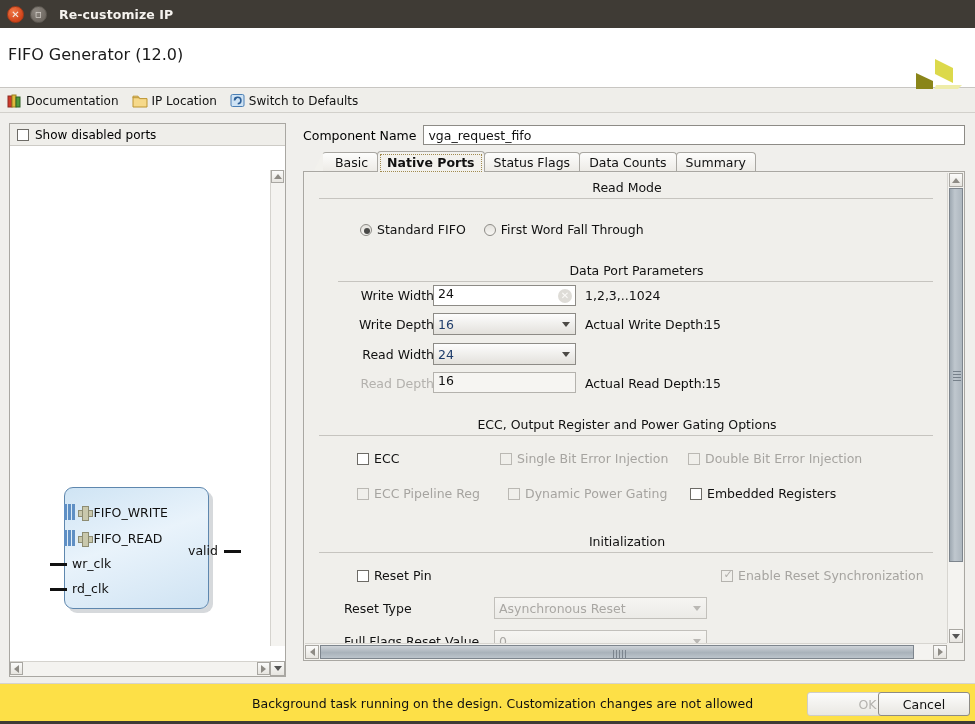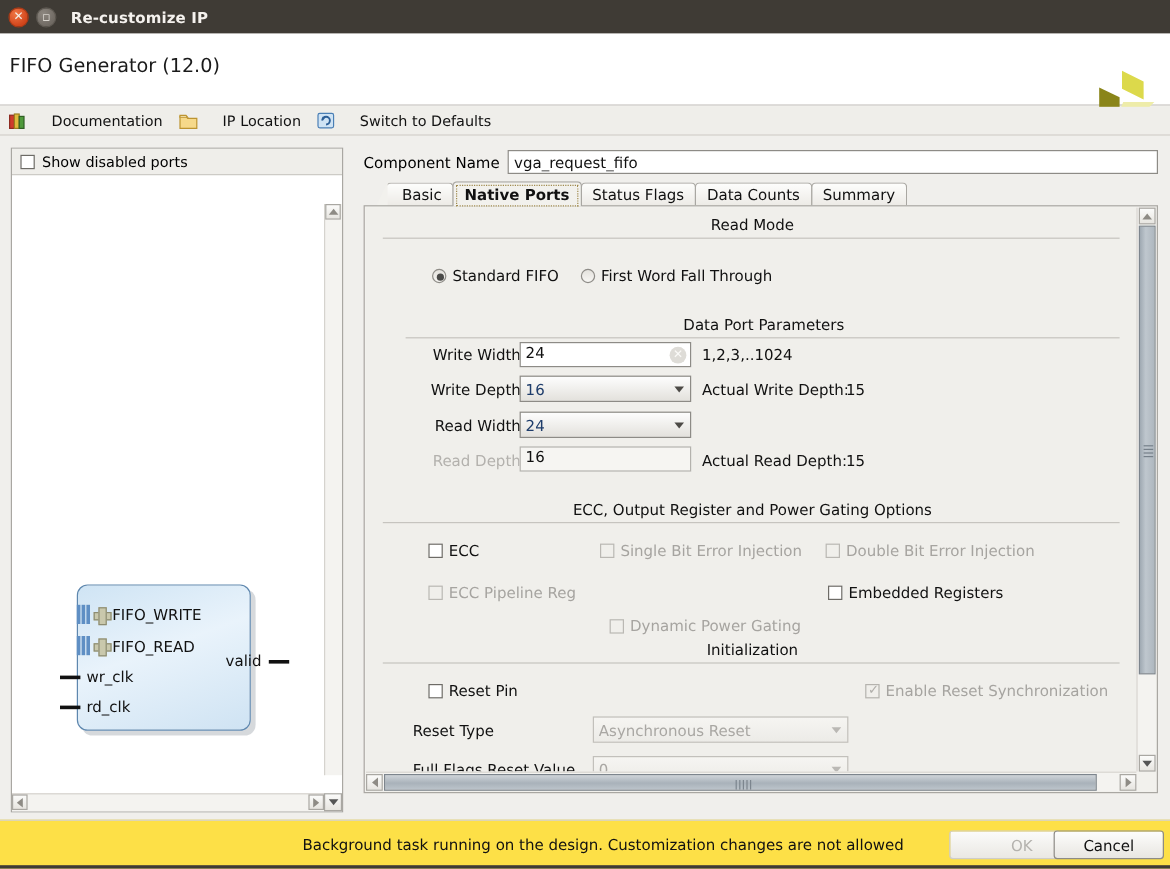--- a/index.html
+++ b/index.html
@@ -45,21 +45,21 @@
     font-size: 16px; color: #1a1a1a;
   }
   .logo { position: absolute; right: 10px; top: 29px; width: 60px; height: 48px; }
 
   
   .toolbar {
     position: absolute; left: 0; top: 89px; width: 975px; height: 24px;
     background: #efeeea; border-bottom: 1px solid #d2d0cb;
     display: flex; align-items: center; padding-left: 7px; gap: 13px;
   }
-  .tb-item { display: flex; align-items: flex-end; gap: 21px; cursor: default; }
+  .tb-item { display: flex; align-items: flex-end; gap: 4px; cursor: default; }
   .tb-item span.lbl { font-size: 12px; color: #111; }
 
   
   .left-panel {
     position: absolute; left: 9px; top: 123px; width: 277px; height: 554px;
     background: #fff; border: 1px solid #a9a7a2;
   }
   .sdp-row {
     height: 22px; background: #efeeea; border-bottom: 1px solid #cdcbc6;
     display: flex; align-items: center; padding-left: 7px; gap: 6px;
@@ -247,21 +247,21 @@
   .footer-msg {
     position: absolute; left: 252px; top: 12px; font-size: 12.5px; color: #111;
   }
   .btn {
     position: absolute; top: 8px; height: 24px; width: 92px;
     font-size: 12.5px; border-radius: 3px;
     display: flex; align-items: center; justify-content: center;
     font-family: "DejaVu Sans", "Liberation Sans", sans-serif;
   }
   .btn.ok {
-    right: 92px; background: linear-gradient(#fbfbfa, #eae8e3);
+    right: 76px; background: linear-gradient(#fbfbfa, #eae8e3);
     border: 1px solid #cfcdc8; color: #b4b2ae; padding-left: 29px;
   }
   .btn.cancel {
     right: 5px; background: linear-gradient(#fdfdfc, #e8e6e1);
     border: 1px solid #8d8b86; color: #111;
   }
   .taskbar {
     position: absolute; left: 0; bottom: 0; width: 975px; height: 3px; background: #3f3b35;
   }
 </style>
@@ -472,21 +472,21 @@
       </label>
       <label class="cbox" style="position:absolute; left:383px; top:278px;">
         <span class="cb-box dis"></span>
         <span class="lbl-d">Double Bit Error Injection</span>
       </label>
 
       <label class="cbox" style="position:absolute; left:52px; top:313px;">
         <span class="cb-box dis"></span>
         <span class="lbl-d">ECC Pipeline Reg</span>
       </label>
-      <label class="cbox" style="position:absolute; left:203px; top:313px;margin-top:28px;">
+      <label class="cbox" style="position:absolute; left:203px; top:313px;">
         <span class="cb-box dis"></span>
         <span class="lbl-d">Dynamic Power Gating</span>
       </label>
       <label class="cbox" style="position:absolute; left:385px; top:313px;">
         <span class="cb-box"></span>
         <span class="lbl-n">Embedded Registers</span>
       </label>
 
       <div class="group" style="top:361px;">
         <div class="group-title">Initialization</div>

